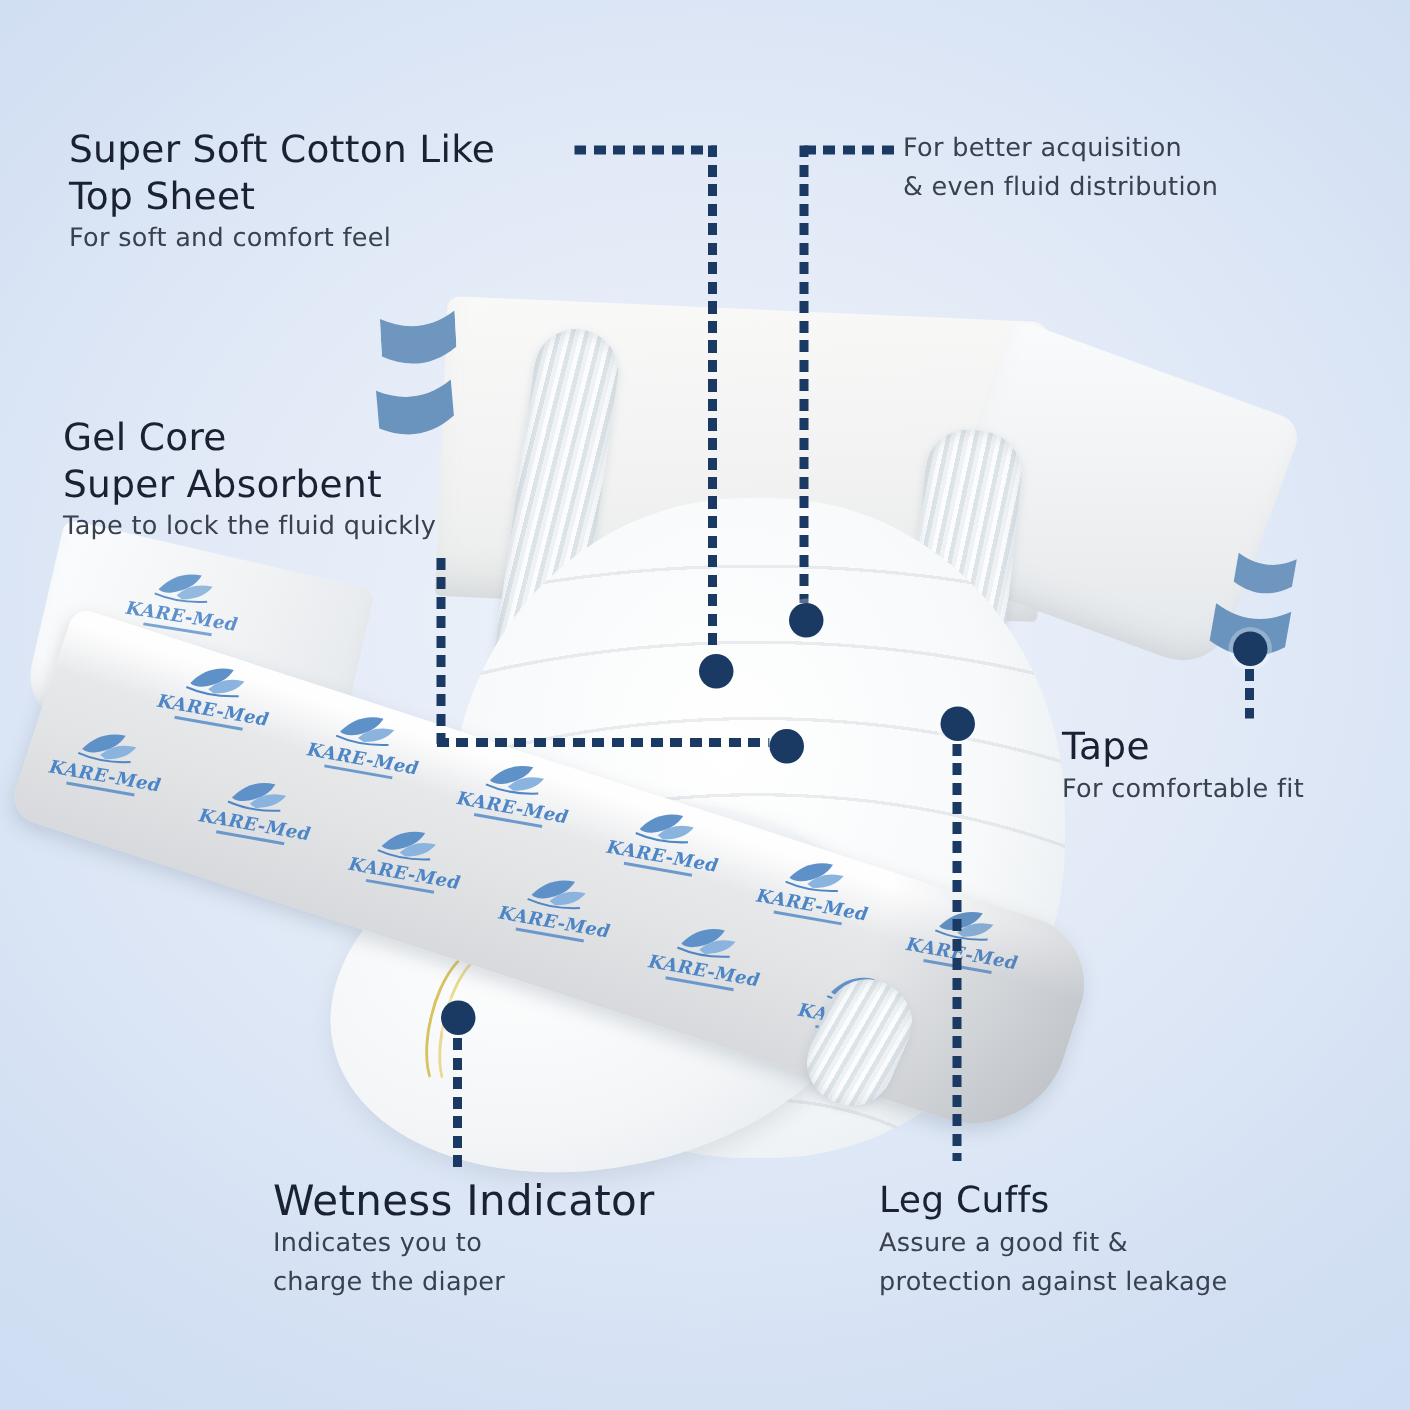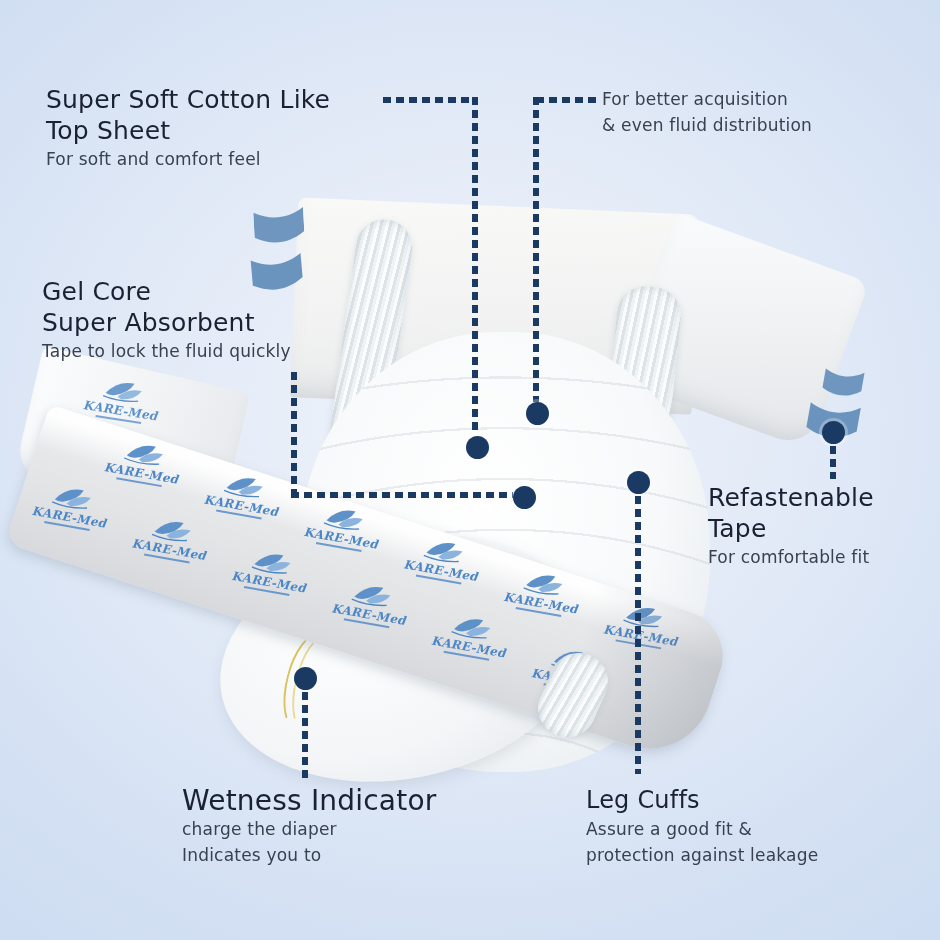--- a/index.html
+++ b/index.html
@@ -308,35 +308,34 @@
       <div>Gel Core</div>
       <div>Super Absorbent</div>
     </div>
     <div class="c-desc">
       <div>Tape to lock the fluid quickly</div>
     </div>
   </div>
 
   <div class="callout" style="left:708px;top:482px;">
     <div class="c-title">
-      <div>Refastenable</div>
       <div>Tape</div>
     </div>
     <div class="c-desc">
       <div>For comfortable fit</div>
     </div>
   </div>
 
   <div class="callout" style="left:182px;top:785px;">
     <div class="c-title" style="font-size:28px;">
       <div>Wetness Indicator</div>
     </div>
     <div class="c-desc">
+      <div>Indicates you to</div>
       <div>charge the diaper</div>
-      <div>Indicates you to</div>
     </div>
   </div>
 
   <div class="callout" style="left:586px;top:785px;">
     <div class="c-title" style="font-size:24px;">
       <div>Leg Cuffs</div>
     </div>
     <div class="c-desc">
       <div>Assure a good fit &amp;</div>
       <div>protection against leakage</div>

